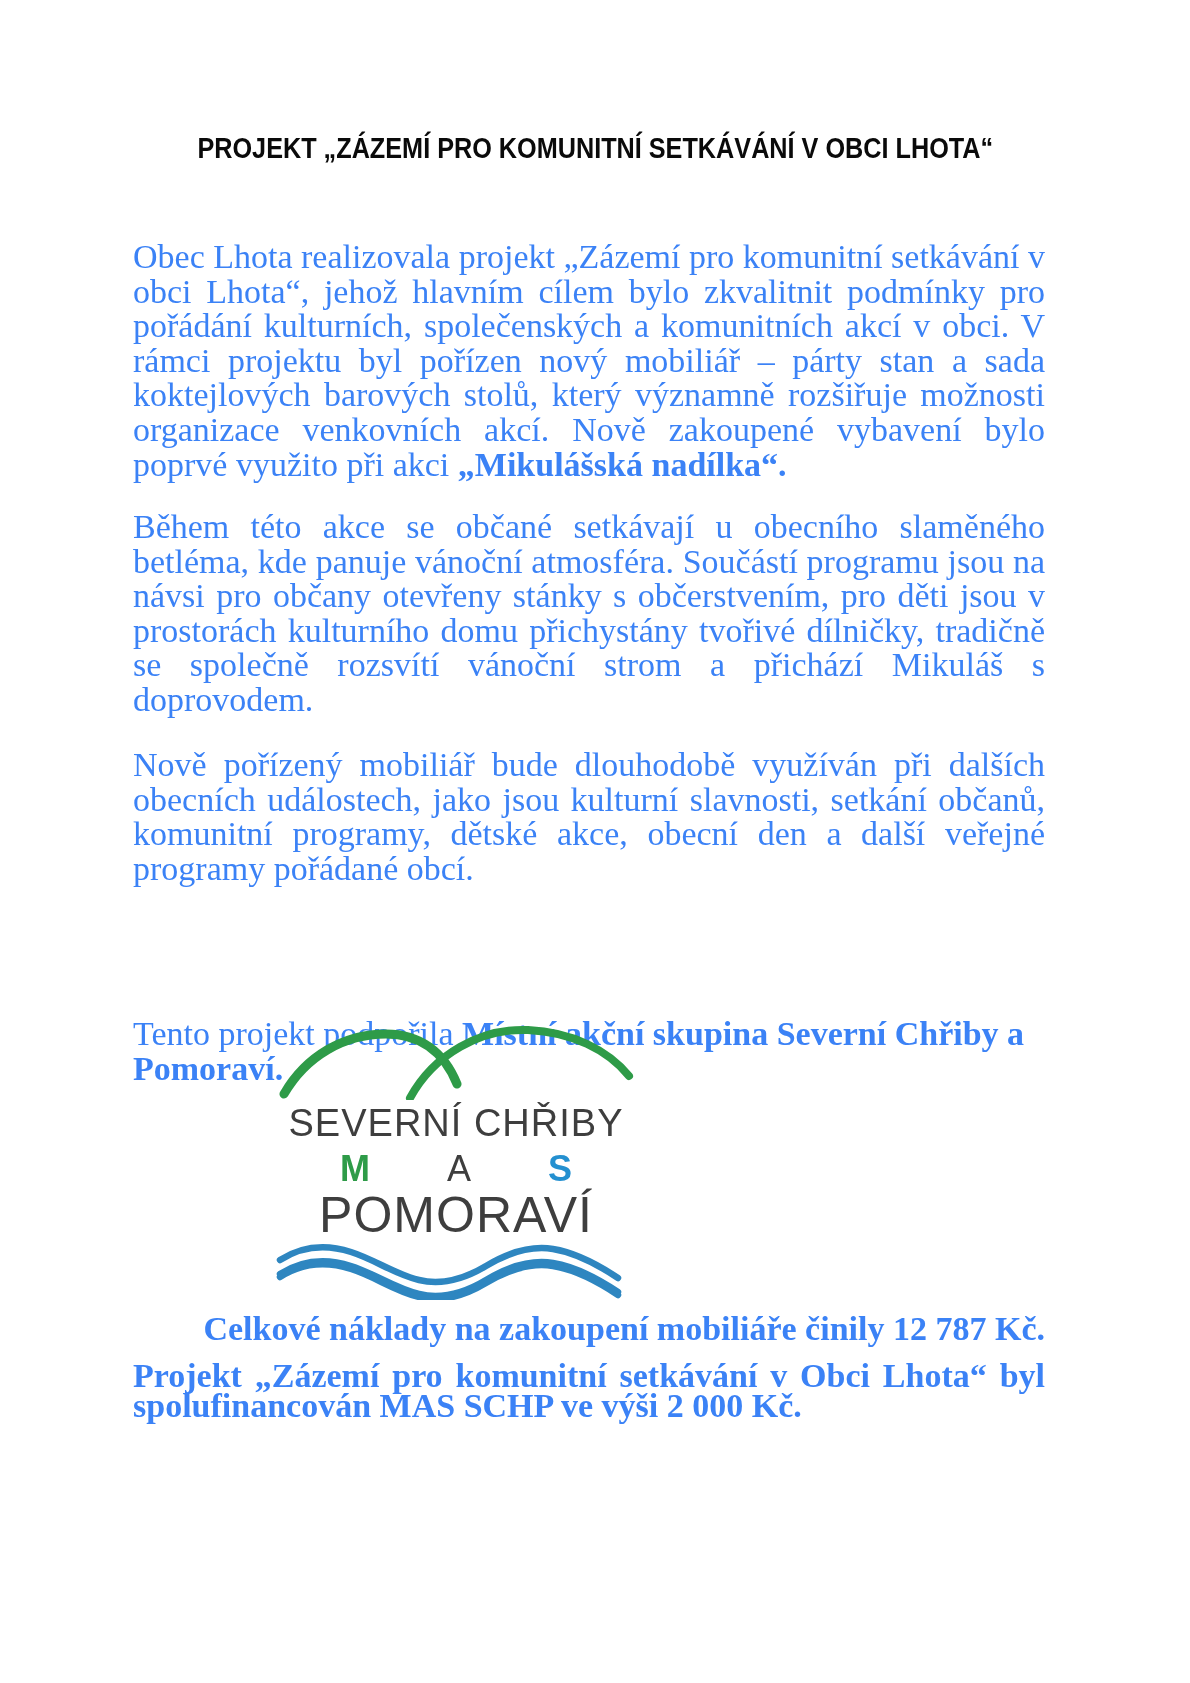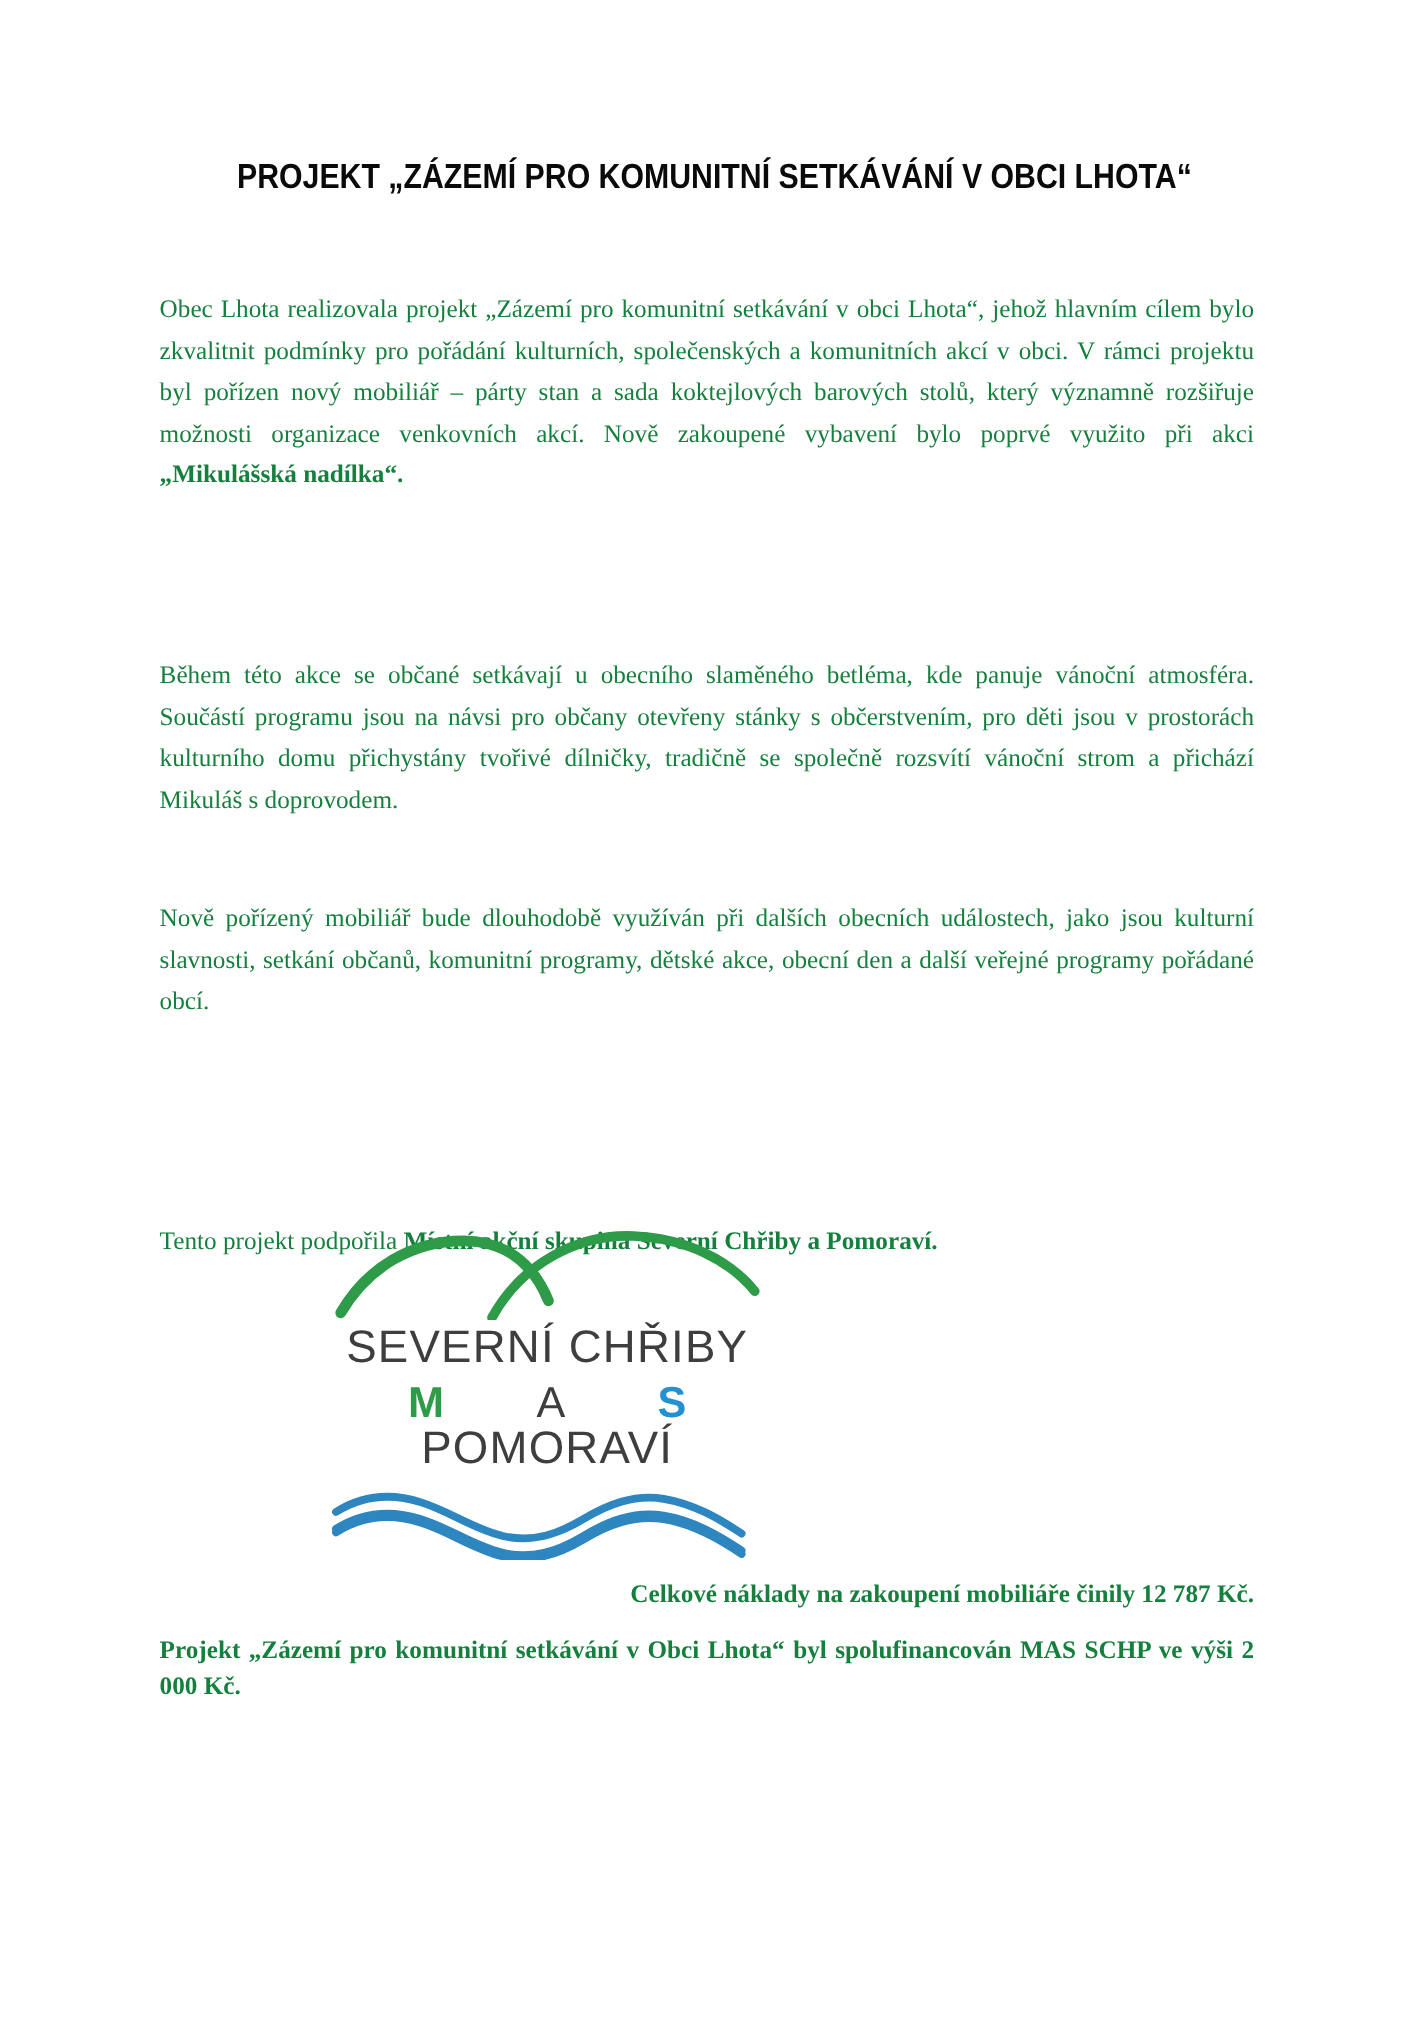--- a/index.html
+++ b/index.html
@@ -34,28 +34,28 @@
     transform:scaleX(0.87);
     transform-origin:center;
     white-space:nowrap;
     color:#0a0a0a;
   }
   .body-text{
     position:absolute;
     left:0;
     width:912px;
     margin:0;
-    font-size:21px;
+    font-size:34px;
     line-height:34.6px;
     text-align:justify;
-    color:#15803d;
+    color:#3b82f6;
   }
   .b{ font-weight:700; }
   .p1{ top:240px; }
-  .p2{ top:545px; }
+  .p2{ top:510px; }
   .p3{ top:748px; }
   .support{ top:974px; text-align:left;margin-top:43px; }
   .costs{ top:1314px; font-weight:700; line-height:29.5px; text-align:right; }
   .cofinance{ top:1361px; font-weight:700; line-height:29.5px; }
   .logo{
     position:absolute;
     top:1020px;
     left:276px;
     width:360px;
     height:280px;
@@ -71,21 +71,21 @@
   .logo-mas{
     position:absolute; top:128px; left:64px; width:232px;
     display:flex; justify-content:space-between;
     font-size:36px; font-weight:400;
   }
   .logo-mas .m{ color:#2e9b48; font-weight:700; }
   .logo-mas .a{ color:#3e3e3e; }
   .logo-mas .s{ color:#2490d0; font-weight:700; }
   .logo-line3{
     position:absolute; top:166px; left:0; width:100%;
-    text-align:center; font-size:38px; letter-spacing:1px;
+    text-align:center; font-size:50px; letter-spacing:1px;
     font-weight:400; white-space:nowrap;
   }
   .logo-waves{ position:absolute; top:222px; left:0; }
 </style>
 </head>
 <body>
 
 <div class="page">
   <div class="doc-title">
     <span>PROJEKT „ZÁZEMÍ PRO KOMUNITNÍ SETKÁVÁNÍ V OBCI LHOTA“</span>

